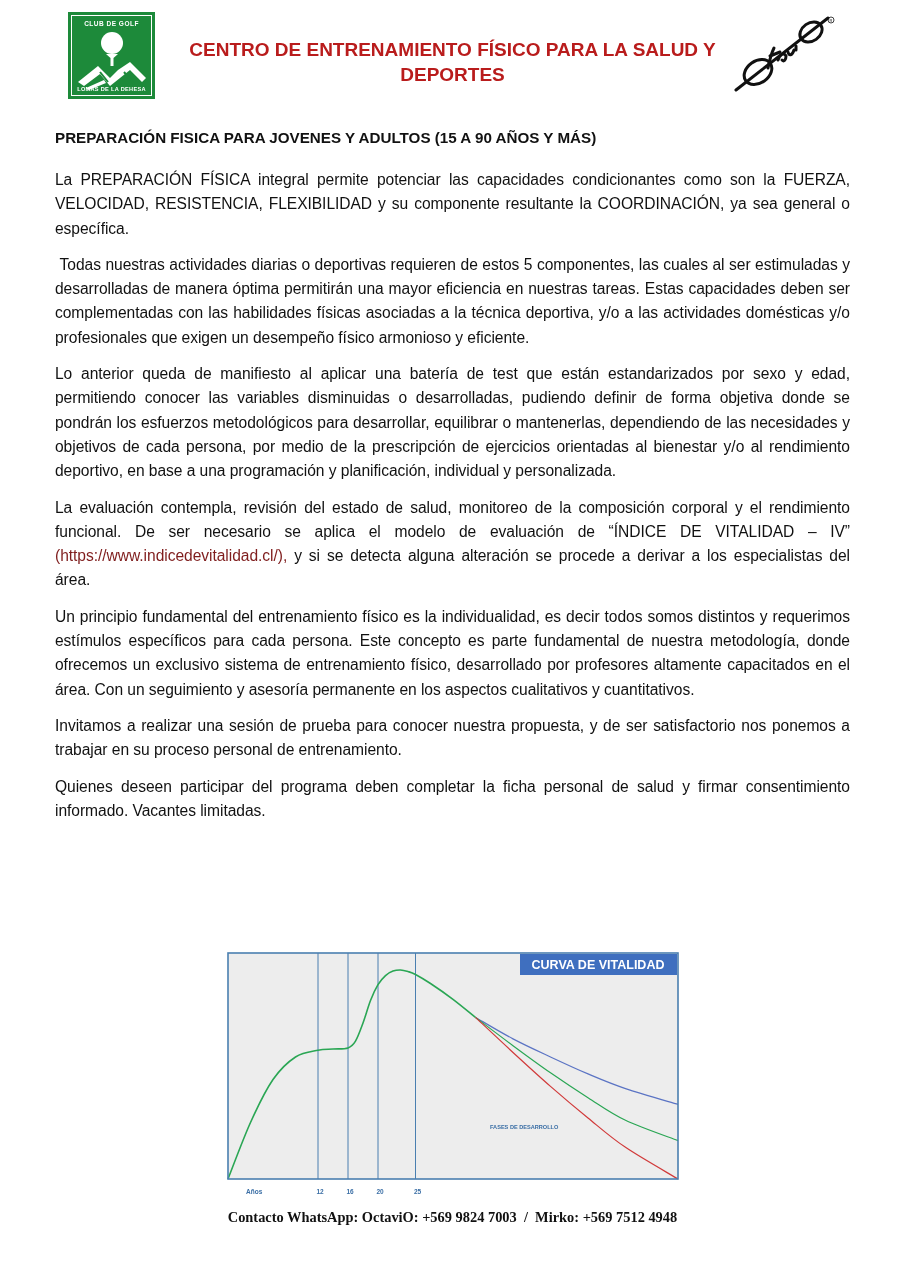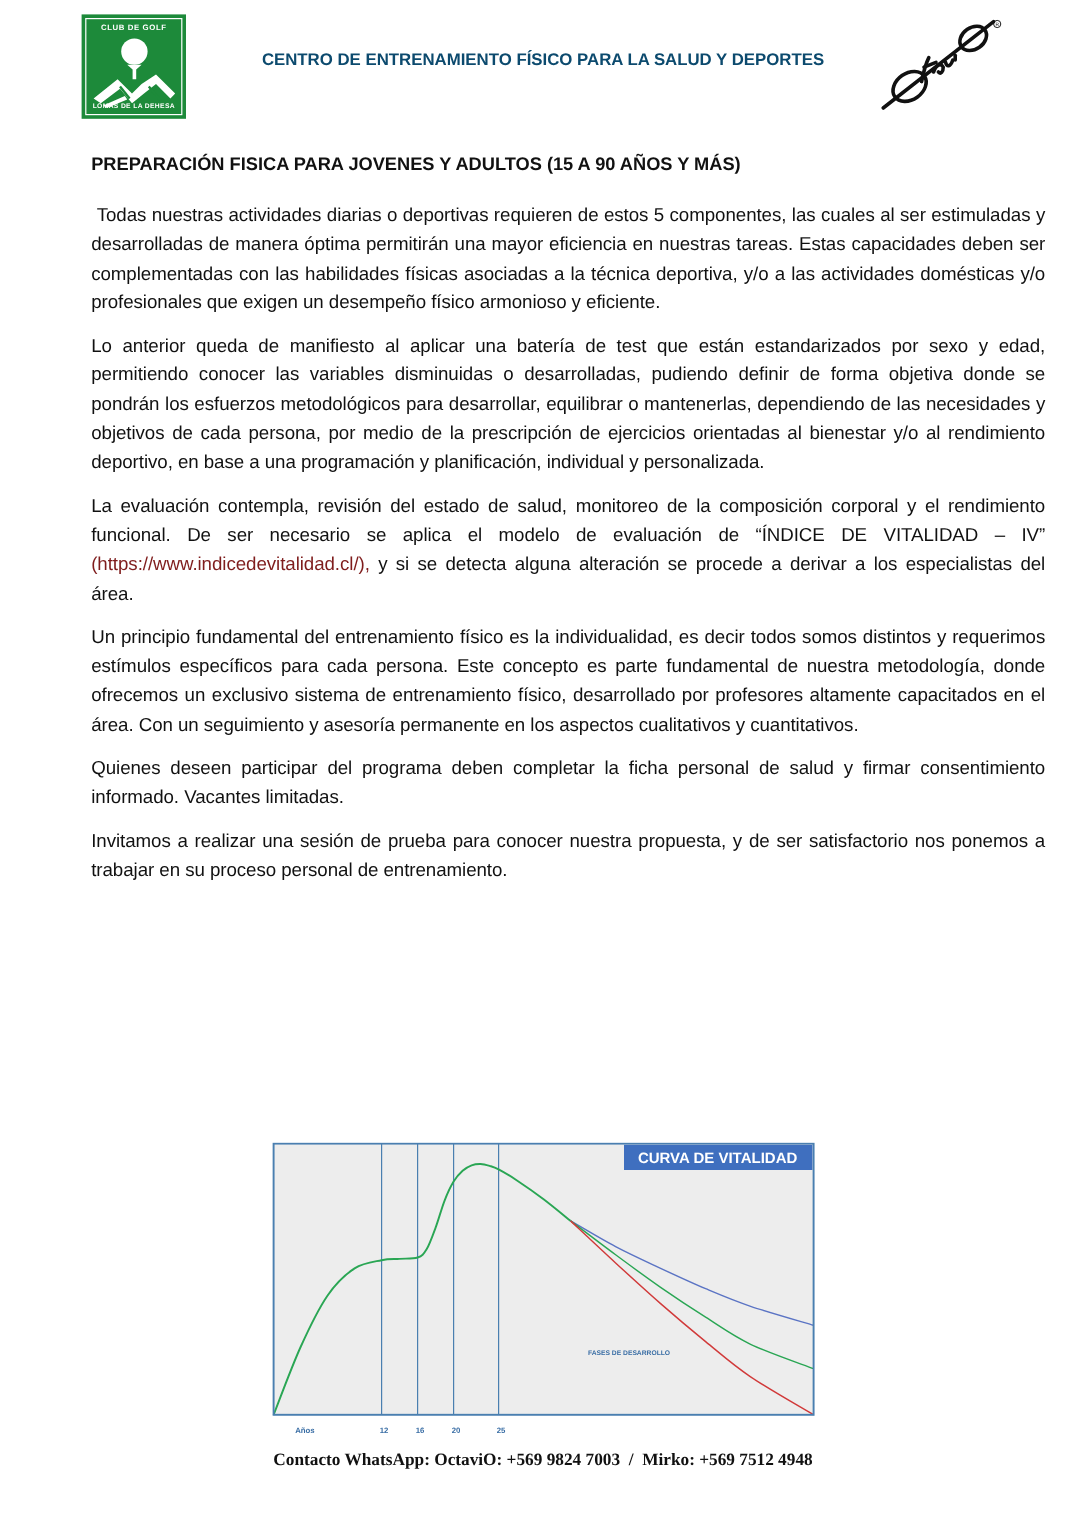--- a/index.html
+++ b/index.html
@@ -11,25 +11,25 @@
   .logo-left { position: absolute; left: 68px; top: 12px; width: 87px; height: 87px; background: #1d8a3a;
                box-sizing: border-box; padding: 3px; }
   .logo-left .inner { width: 100%; height: 100%; border: 1.5px solid #ffffff; box-sizing: border-box; position: relative; }
   .logo-left .t1 { position: absolute; top: 4px; left: 0; right: 0; text-align: center; color: #fff;
                    font-size: 6.5px; font-weight: bold; letter-spacing: 0.5px; }
   .logo-left .t2 { position: absolute; bottom: 3px; left: 0; right: 0; text-align: center; color: #fff;
                    font-size: 5.6px; font-weight: bold; letter-spacing: 0.3px; }
   .logo-left svg { position: absolute; left: 0; top: 10px; }
 
   .header-titles { position: absolute; left: 160px; top: 37px; width: 585px; text-align: center;
-                   font-weight: bold; font-size: 14px; line-height: 25px; color: #0c4a6e; }
+                   font-weight: bold; font-size: 19px; line-height: 25px; color: #b91c1c; }
   .signature { position: absolute; left: 728px; top: 10px; width: 110px; height: 85px; }
 
   
-  .content { position: absolute; left: 55px; top: 126px; width: 795px; margin-left: 21px; }
+  .content { position: absolute; left: 55px; top: 126px; width: 795px; }
   .section-title { font-weight: bold; font-size: 15.2px; margin: 0 0 18px 0; line-height: 24px; }
   .para { font-size: 15.6px; line-height: 24.3px; text-align: justify; margin: 0 0 12px 0; letter-spacing: -0.05px; }
   .para .link { color: #7f1d1d; }
 
   
   .chart-wrap { position: absolute; left: 226px; top: 952px; width: 454px; height: 255px; }
   .chart-wrap svg { display: block; }
 
   
   .footer { position: absolute; left: 0; top: 1206px; width: 905px; text-align: center; font-weight: bold;
@@ -69,28 +69,29 @@
       <path d="M50 50 C52 44 56 42 58 46 C58 50 56 52 54 50"></path>
       <path d="M60 42 C61 46 64 46 66 40"></path>
       <path d="M68 36 L68 40"></path>
     </g>
     <circle cx="103" cy="10" r="3" fill="none" stroke="#111" stroke-width="0.8"></circle>
     <text x="101.5" y="12" font-size="4" font-family="Liberation Sans, sans-serif" fill="#111">R</text>
   </svg>
 
   <div class="content">
     <div class="section-title">PREPARACIÓN FISICA PARA JOVENES Y ADULTOS (15 A 90 AÑOS Y MÁS)</div>
+    <p class="para">La PREPARACIÓN FÍSICA integral permite potenciar las capacidades condicionantes como son la FUERZA, VELOCIDAD, RESISTENCIA, FLEXIBILIDAD y su componente resultante la COORDINACIÓN, ya sea   general o específica.</p>
     <p class="para" style="white-space: pre-wrap;"> Todas nuestras actividades diarias o deportivas requieren de estos 5 componentes, las cuales al ser estimuladas y desarrolladas de manera óptima permitirán una mayor eficiencia en nuestras tareas. Estas capacidades deben ser complementadas con las habilidades físicas asociadas a la técnica deportiva, y/o a las actividades domésticas y/o profesionales que exigen un desempeño físico armonioso y eficiente.</p>
     <p class="para">Lo anterior queda de manifiesto al aplicar una batería de test que están estandarizados por sexo y edad, permitiendo conocer las variables disminuidas o desarrolladas, pudiendo definir de forma objetiva donde se pondrán los esfuerzos metodológicos para  desarrollar, equilibrar o mantenerlas, dependiendo de las necesidades y objetivos de cada persona, por medio de la prescripción de ejercicios orientadas al bienestar y/o al rendimiento deportivo, en base a una programación y planificación, individual y personalizada.</p>
     <p class="para">
       <span>La evaluación contempla, revisión del estado de salud, monitoreo de la composición corporal y el rendimiento funcional. De ser necesario se aplica el modelo de evaluación de “ÍNDICE DE VITALIDAD – IV” </span><span class="link">(https://www.indicedevitalidad.cl/),</span><span> y si se detecta alguna alteración se procede a derivar a los especialistas del área.</span>
     </p>
     <p class="para">Un principio fundamental del entrenamiento físico es la individualidad, es decir todos somos distintos y requerimos estímulos específicos para cada persona. Este concepto  es parte fundamental de nuestra metodología, donde ofrecemos un exclusivo sistema de entrenamiento físico, desarrollado por profesores altamente capacitados en el área. Con un seguimiento y asesoría permanente en los aspectos cualitativos y cuantitativos.</p>
+    <p class="para">Invitamos a realizar una sesión de prueba para conocer nuestra propuesta, y de ser satisfactorio nos ponemos a trabajar en su proceso personal de entrenamiento.</p>
     <p class="para">Quienes deseen participar del programa deben completar la ficha personal de salud y firmar consentimiento informado. Vacantes limitadas.</p>
-    <p class="para">Invitamos a realizar una sesión de prueba para conocer nuestra propuesta, y de ser satisfactorio nos ponemos a trabajar en su proceso personal de entrenamiento.</p>
   </div>
 
   <div class="chart-wrap">
     <svg id="chart-svg" width="454" height="255">
       <rect id="plot-bg" x="2" y="1" width="450" height="226" fill="#ededed"></rect>
       <g id="grid-lines">
           <line x1="92" x2="92" y1="1" y2="227" stroke="#4a7fb0" stroke-width="1"></line>
           <line x1="122" x2="122" y1="1" y2="227" stroke="#4a7fb0" stroke-width="1"></line>
           <line x1="152" x2="152" y1="1" y2="227" stroke="#4a7fb0" stroke-width="1"></line>
           <line x1="189.5" x2="189.5" y1="1" y2="227" stroke="#4a7fb0" stroke-width="1"></line>

